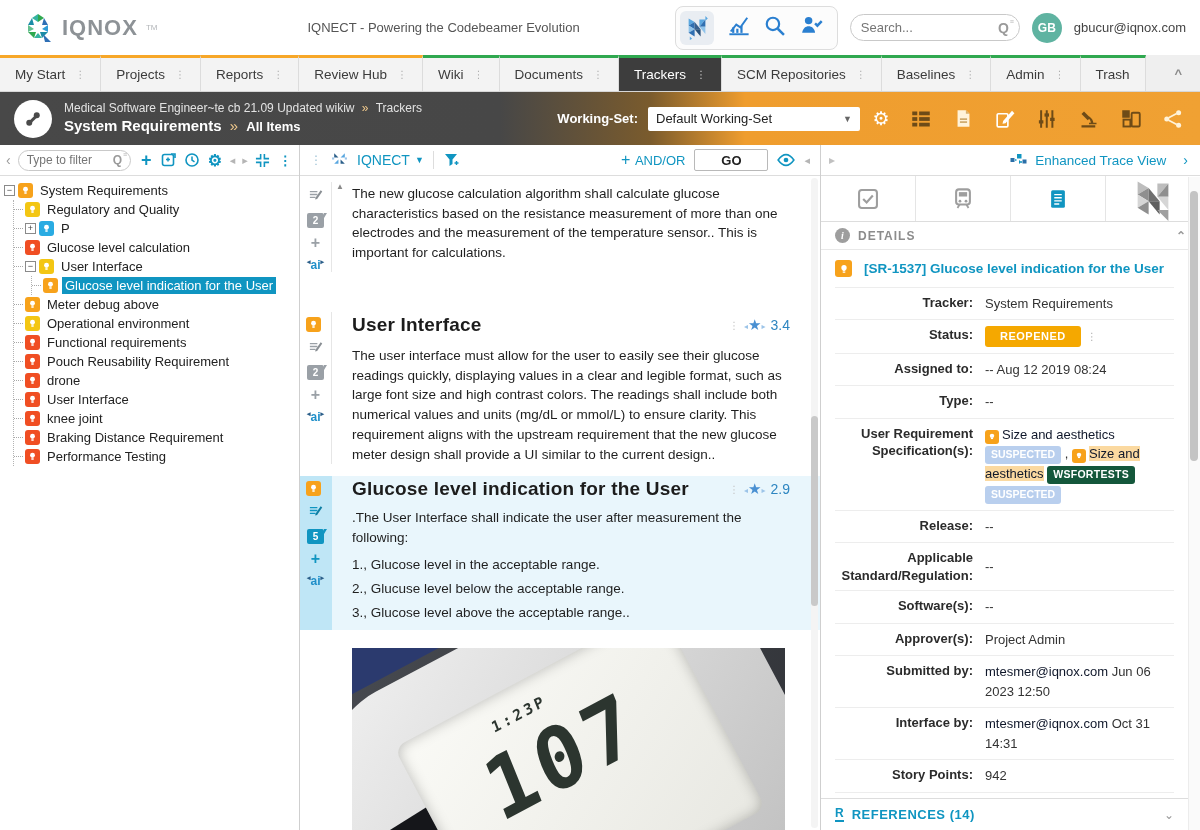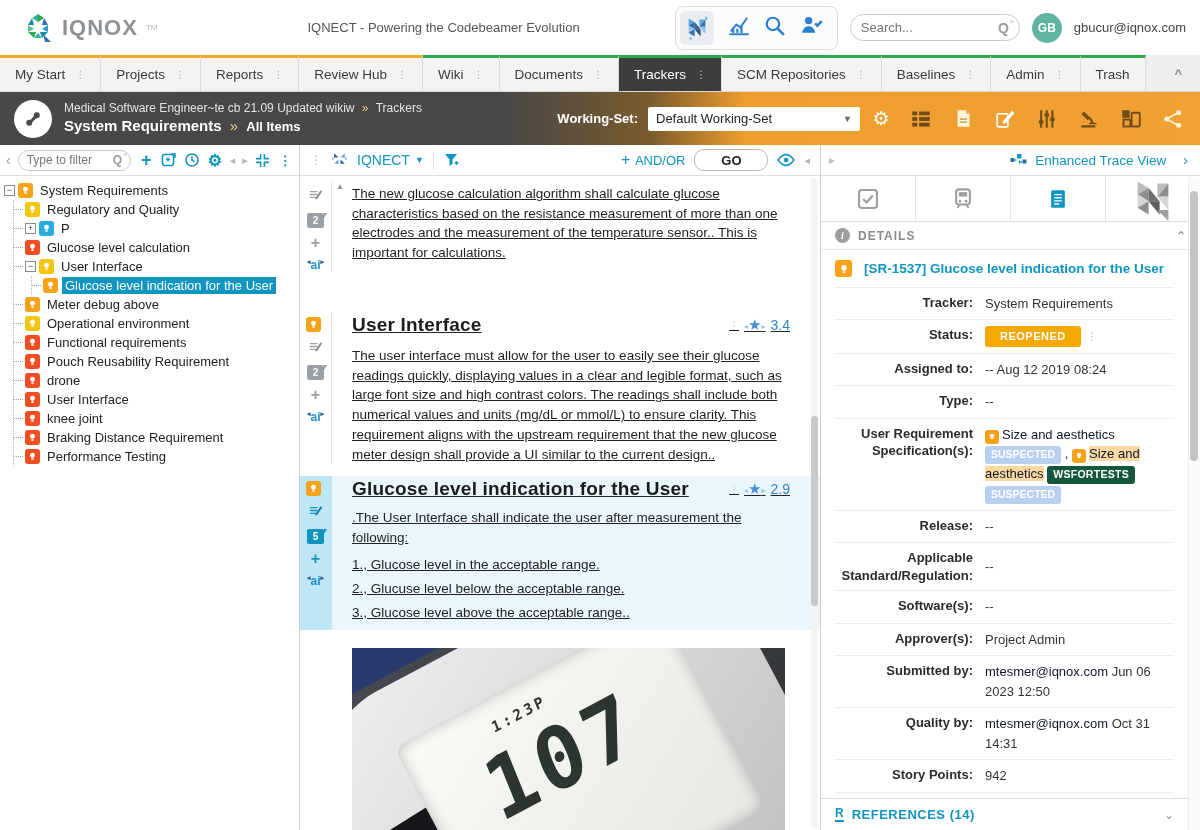--- a/index.html
+++ b/index.html
@@ -90,32 +90,32 @@
   .children { margin-left:9px; border-left:1px dotted #b3b3b3; }
   .children .children { margin-left:17px; }
 
   
   .mid .paneltoolbar { gap:9px; padding:0 10px; }
   .brand-dd { color:#1095c1; font-size:14px; display:flex; align-items:center; gap:5px; }
   .brand-dd .arrow { font-size:9px; }
   .vdiv { width:1px; height:18px; background:#ddd; }
   .andor { margin-left:auto; color:#1095c1; font-size:13px; white-space:nowrap; }
   .andor b { font-size:16px; font-weight:normal; }
-  .go-btn { width:74px; height:22px; border:1px solid #b9b9b9; border-radius:10px; background:#fff;
+  .go-btn { width:74px; height:22px; border:1px solid #b9b9b9; border-radius:2px; background:#fff;
     font-weight:bold; font-size:13px; color:#222; display:flex; align-items:center; justify-content:center; }
 
   
   .doc { flex:1; position:relative; overflow:hidden; padding-top:6px; }
   .mini-up { position:absolute; left:36px; top:6px; color:#8a8a8a; font-size:8px; }
   .midbar-track { position:absolute; right:2px; top:2px; bottom:2px; width:7px; background:#f4f4f4; border-radius:4px; }
   .midbar-thumb { position:absolute; right:2px; top:240px; width:7px; height:190px; background:#c9c9c9; border-radius:4px; }
   .sec { display:flex; }
   .gutter { width:32px; flex:none; display:flex; flex-direction:column; align-items:center; gap:7px; padding-top:5px;
     border-right:1px solid #e6e6e6; }
-  .sbody { width:468px; padding:2px 10px 0 20px;text-decoration:underline; }
+  .sbody { width:468px; padding:2px 10px 0 20px; }
   .para { font-size:13.5px; line-height:1.46; color:#1f1f1f; }
   .hrow { display:flex; align-items:center; }
   .hrow h1 { font-size:19px; color:#1c1c1c; letter-spacing:.2px; }
   .hmeta { margin-left:auto; display:flex; align-items:center; gap:5px; }
   .hmeta .kebab { color:#c4c4c4; font-size:10px; }
   .star { color:#4a90d2; font-size:15px; position:relative; }
   .star i { font-style:normal; font-size:8px; color:#9cc4e8; vertical-align:middle; }
   .rating { color:#2e86c1; font-size:14px; }
   .badge { min-width:17px; height:15px; padding:0 2px; background:#9aa0a6; color:#fff; font-size:10px; font-weight:bold;
     display:inline-flex; align-items:center; justify-content:center; border-radius:2px; position:relative; }
@@ -880,21 +880,21 @@
           <div class="flabel">Approver(s):</div>
           <div class="fvalue">Project Admin</div>
         </div>
 
         <div class="frow">
           <div class="flabel">Submitted by:</div>
           <div class="fvalue"><span class="link">mtesmer@iqnox.com</span> <span>Jun 06 2023 12:50</span></div>
         </div>
 
         <div class="frow">
-          <div class="flabel">Quality by:</div>
+          <div class="flabel">Interface by:</div>
           <div class="fvalue"><span class="link">mtesmer@iqnox.com</span> <span>Oct 31 14:31</span></div>
         </div>
 
         <div class="frow">
           <div class="flabel">Story Points:</div>
           <div class="fvalue">942</div>
         </div>
 
         <div class="frow">
           

